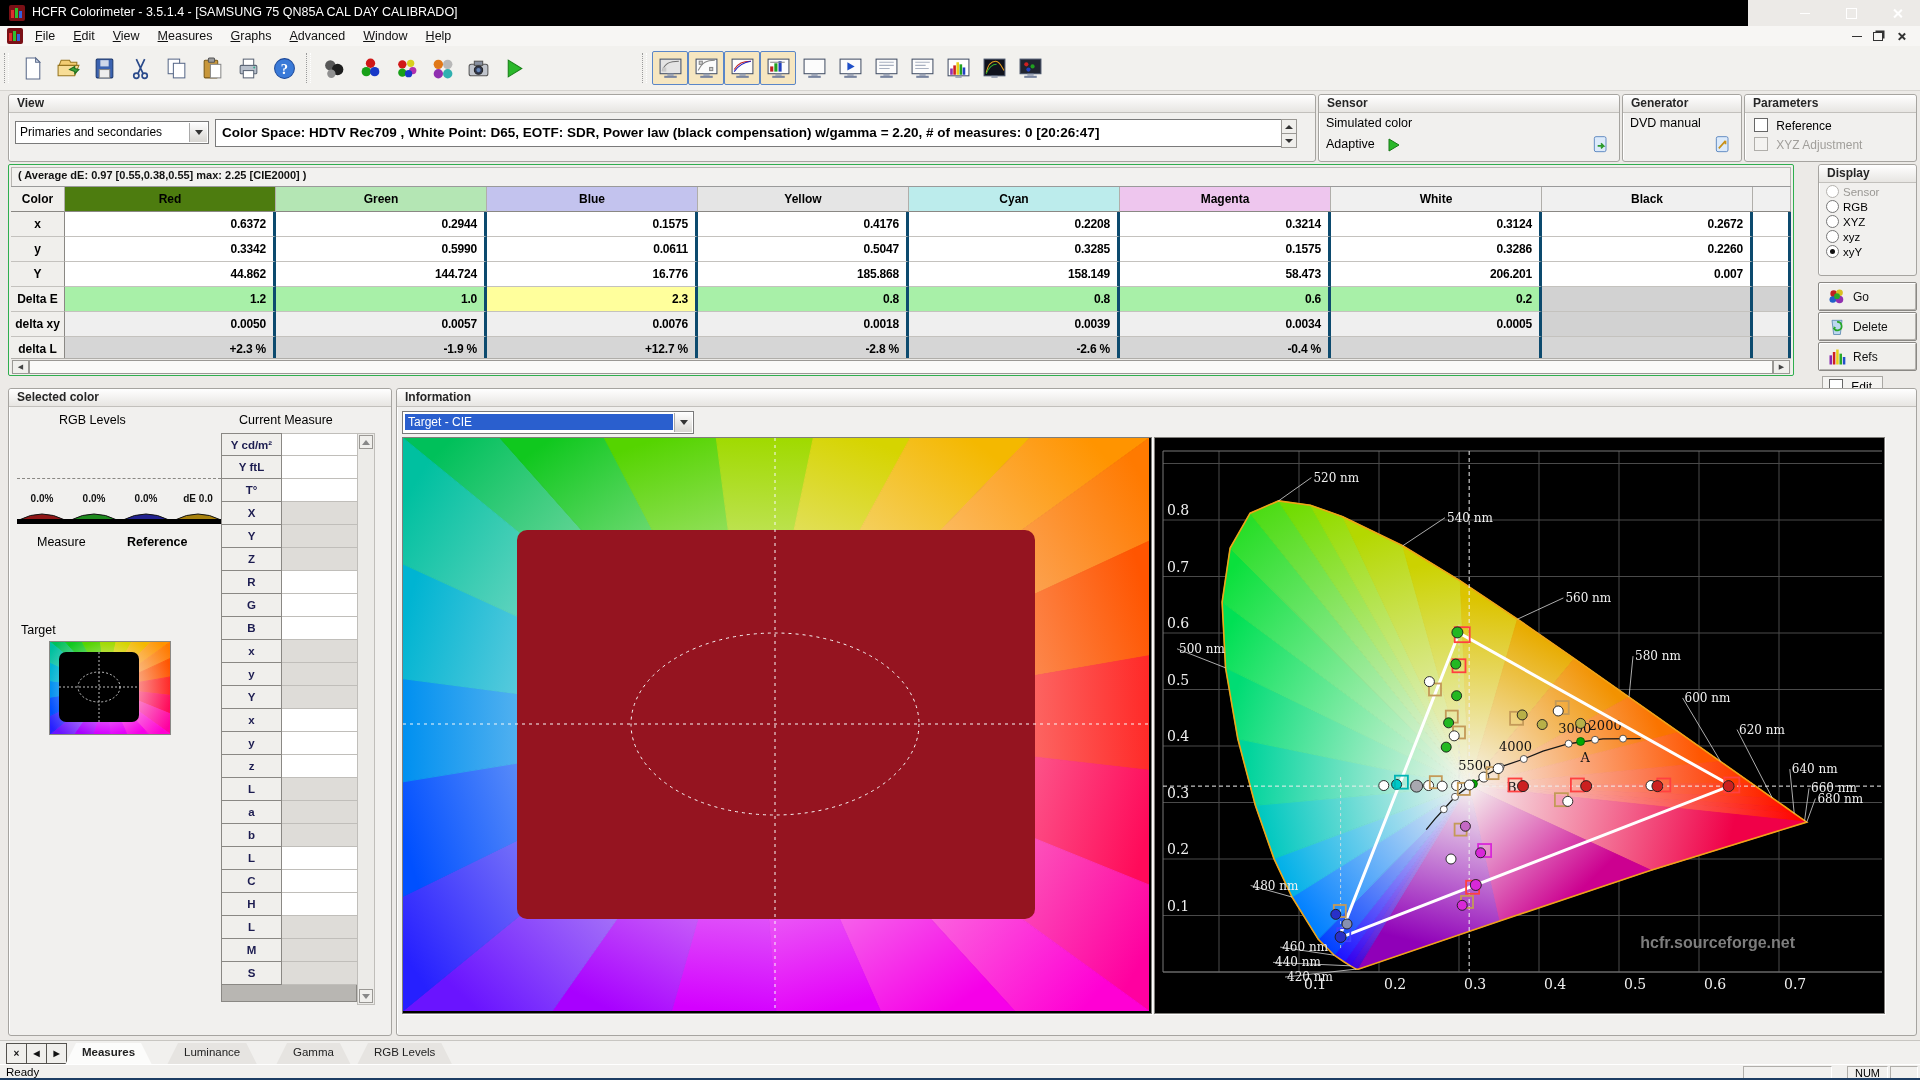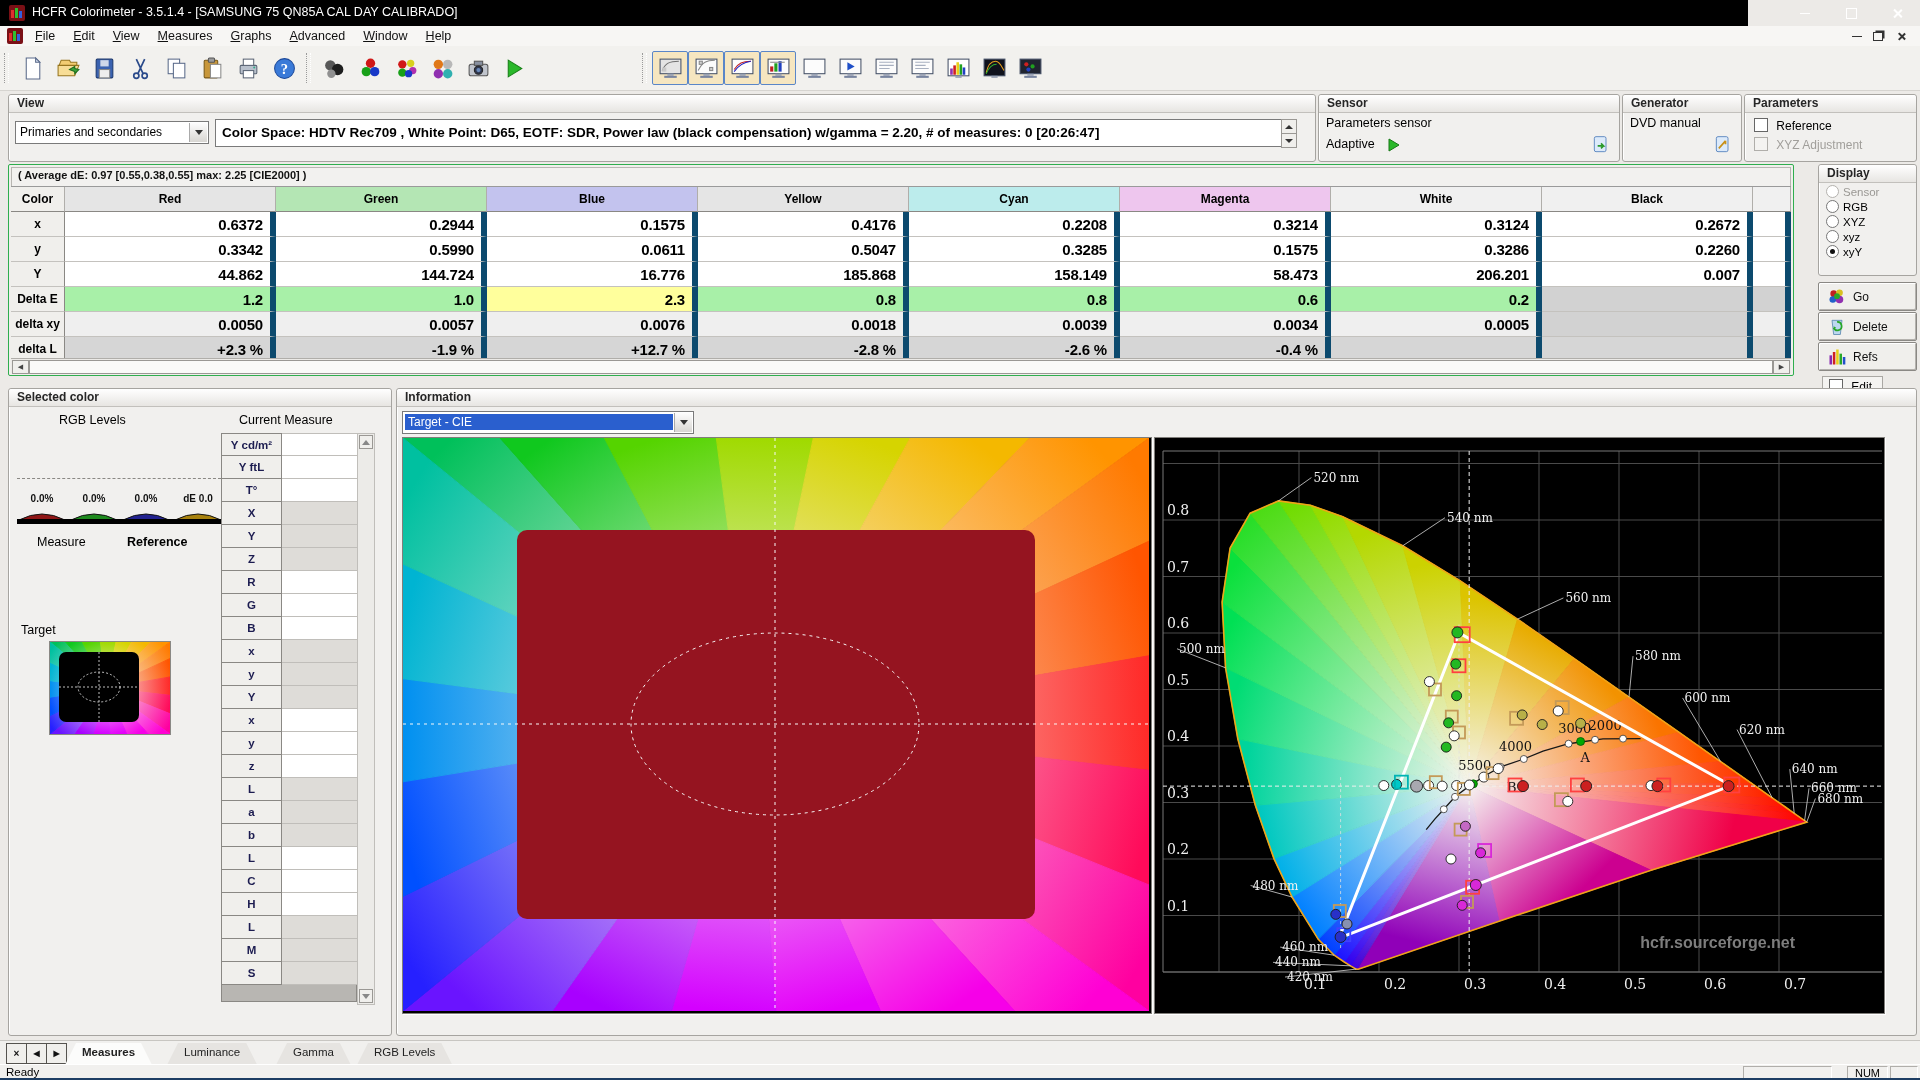--- a/index.html
+++ b/index.html
@@ -67,21 +67,21 @@
 
   
   #tablebox{left:8px;top:164px;width:1784px;height:210px;background:#f0efec;border:1px solid #2fae4e;border-radius:2px;}
   #avgbar{position:absolute;left:2px;top:2px;right:2px;height:17px;background:#f2f1ef;border:1px solid #b8b6b2;
     font-size:11px;font-weight:bold;padding:1px 0 0 6px;color:#111;white-space:nowrap;}
   #measure-grid{position:absolute;left:2px;top:21px;right:2px;bottom:16px;display:grid;
     grid-template-columns:54px repeat(8,211px) 1fr;grid-auto-rows:25px;background:#fff;border-top:1px solid #9a9a9a;}
   #measure-grid .hc{font-weight:bold;font-size:12px;display:flex;align-items:center;justify-content:center;
     border-right:1px solid #b0aeaa;border-bottom:1px solid #8a8884;height:24px;}
   #measure-grid .lc{font-weight:bold;font-size:12px;background:#f0efec;display:flex;align-items:center;justify-content:center;border-right:1px solid #8a8884;border-bottom:1px solid #c4c2be;}
-  #measure-grid .vc{font-weight:bold;font-size:15px;letter-spacing:-0.2px;display:flex;align-items:center;justify-content:flex-end;padding-right:7px;border-right:6px solid #0c4a6e;border-bottom:1px solid #c4c2be;}
+  #measure-grid .vc{font-weight:bold;font-size:12px;letter-spacing:-0.2px;display:flex;align-items:center;justify-content:flex-end;padding-right:7px;border-right:3px solid #0c4a6e;border-bottom:1px solid #c4c2be;}
   #hscroll{position:absolute;left:2px;bottom:2px;right:2px;height:14px;background:#eceae7;border-top:1px solid #b0aeaa;}
   .scr-arrow{position:absolute;top:1px;width:15px;height:12px;background:#f0efec;border:1px solid #9a9894;font-size:7px;display:flex;align-items:center;justify-content:center;color:#444;}
   #hthumb{position:absolute;left:18px;right:18px;top:1px;height:12px;background:#fafaf8;border:1px solid #9a9894;}
 
   
   #display-panel{left:1818px;top:164px;width:97px;height:110px;}
   .radio-row{padding:2px 0 0 7px;font-size:11.5px;white-space:nowrap;}
   .radio-row.dis{color:#9a9894;}
   .radio-row .radio{margin-right:4px;}
 
@@ -391,21 +391,21 @@
           <span class="tri-up" style="border-bottom-width:4px"></span>
         </div>
       <div style="width:14px;height:13px;background:#f0efec;border:1px solid #9a9894;border-top:none;display:flex;align-items:center;justify-content:center;">
           <span class="tri-down" style="border-top-width:4px"></span>
         </div>
     </div>
   </div>
 
   <div class="panel" style="left:1318px;top:94px;width:300px;height:66px;">
     <div class="pcap">Sensor</div>
-    <div style="position:absolute;left:7px;top:21px;font-size:12.5px;">Parameters sensor</div>
+    <div style="position:absolute;left:7px;top:21px;font-size:12.5px;">Simulated color</div>
     <div style="position:absolute;left:7px;top:42px;font-size:12.5px;">Adaptive</div>
     <svg style="position:absolute;left:68px;top:43px;width:14px;height:14px;">
         <path d="M2 1l10 6-10 6z" fill="#2ab82a" stroke="#187818"></path>
       </svg>
     <span style="position:absolute;left:272px;top:40px;width:20px;height:20px;">
       <svg viewBox="0 0 24 24" width="20" height="20">
           <rect x="4" y="2" width="14" height="18" rx="2" fill="#dceafa" stroke="#4a7ab8"></rect>
           <path d="M8 13h7l-3-3m3 3l-3 3" stroke="#2a9a2a" stroke-width="2" fill="none"></path>
         </svg></span>
   </div>
@@ -429,21 +429,21 @@
     <div style="position:absolute;left:9px;top:42px;font-size:12px;color:#a09e9a;">
       <span class="check dis"></span>
       <span style="margin-left:5px">XYZ Adjustment</span>
     </div>
   </div>
 
   <div id="tablebox" class="abs">
     <div id="avgbar">( Average dE: 0.97 [0.55,0.38,0.55] max: 2.25 [CIE2000] )</div>
     <div id="measure-grid">
         <div class="hc" style="background: rgb(240, 239, 236);">Color</div>
-        <div class="hc" style="background: #e5e5e5;">Red</div>
+        <div class="hc" style="background: #4d7c0f;">Red</div>
         <div class="hc" style="background: rgb(180, 230, 180);">Green</div>
         <div class="hc" style="background: rgb(195, 195, 238);">Blue</div>
         <div class="hc" style="background: #e5e5e5;">Yellow</div>
         <div class="hc" style="background: rgb(188, 236, 236);">Cyan</div>
         <div class="hc" style="background: rgb(238, 198, 238);">Magenta</div>
         <div class="hc" style="background: rgb(240, 240, 240);">White</div>
         <div class="hc" style="background: rgb(240, 240, 240);">Black</div>
         <div class="hc" style="background: rgb(240, 240, 240);"></div>
         <div class="lc">x</div>
         <div class="vc" style="background: rgb(255, 255, 255);">0.6372</div>

